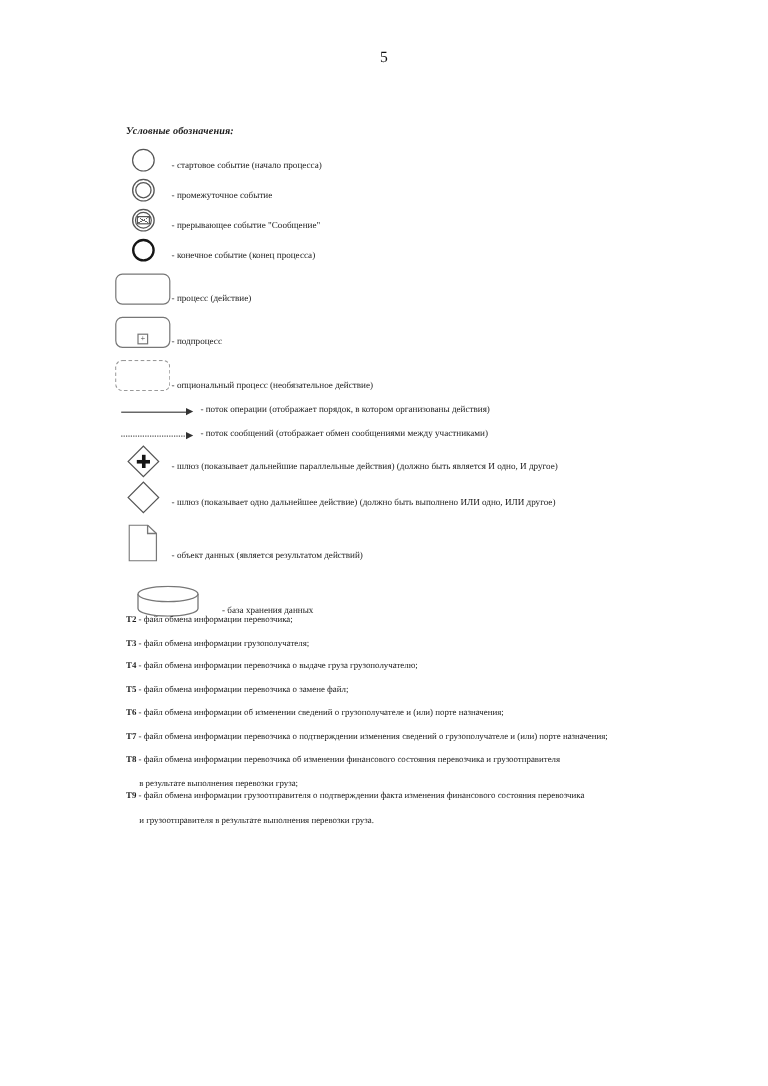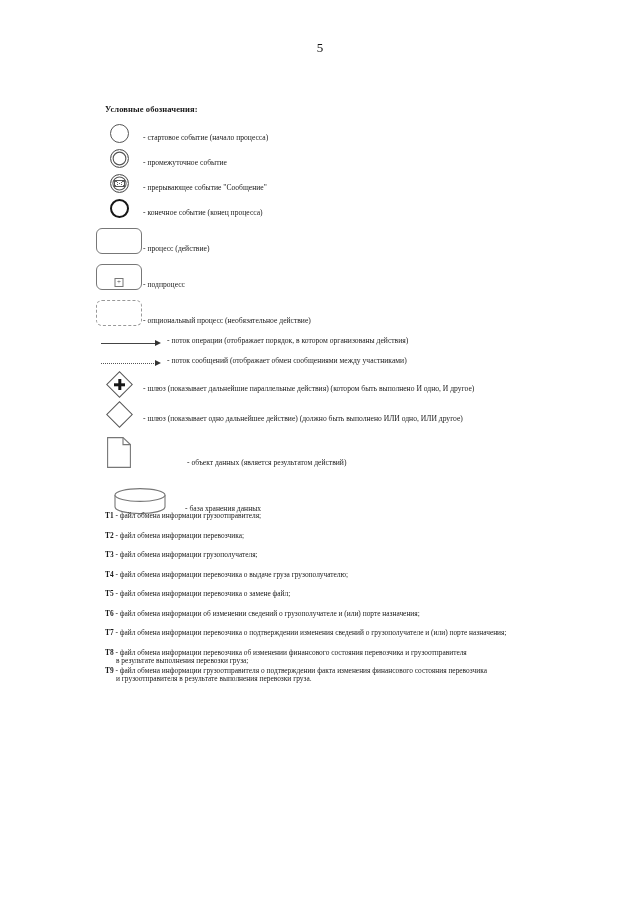--- a/index.html
+++ b/index.html
@@ -7,21 +7,21 @@
     width:640px;height:905px;background:#ffffff;
     font-family:"Liberation Serif",serif;
     color:#1a1a1a;position:relative;overflow:hidden;
   }
   .page-number{
     position:absolute;top:40px;left:0;width:640px;
     text-align:center;font-size:13px;color:#111;
   }
   .legend-title{
     position:absolute;left:105px;top:104px;
-    font-size:8.5px;font-weight:bold;color:#1a1a1a;letter-spacing:.1px;
+    font-size:8.5px;font-weight:bold;color:#1a1a1a;letter-spacing:.1px;font-style:italic;
   }
   .legend{position:absolute;left:95px;top:118px;width:520px;}
   .row{display:flex;align-items:flex-end;min-height:14px;}
   .sym{width:48px;flex:0 0 48px;display:flex;align-items:center;justify-content:center;}
   .desc{font-size:7.6px;color:#1a1a1a;white-space:nowrap;line-height:1.15;}
 
   
   .circle{border-radius:50%;box-sizing:border-box;}
   .ev-start{width:19px;height:19px;border:1.1px solid #555;}
   .ev-inter{width:19px;height:19px;border:1.1px solid #555;
@@ -70,21 +70,21 @@
   
   .r-ev{height:25px;}
   .r-task{height:36px;}
   .r-flow{height:20px;}
   .r-gw{height:24px;}
 
   .files{position:absolute;left:105px;top:512px;width:500px;}
   .fileline{font-size:7.4px;line-height:1.1;margin-bottom:11.4px;color:#1a1a1a;white-space:nowrap;}
   .fileline.two{white-space:normal;}
   .fid{font-weight:bold;}
-  .cont{display:block;padding-left:11px;}
+  .cont{display:block;padding-left:11px;margin-top:12px;}
 </style>
 </head>
 <body>
 
 <div class="page-number">5</div>
 
 <div class="legend-title">Условные обозначения:</div>
 
 <div class="legend">
 
@@ -160,31 +160,31 @@
     </div>
     <div class="desc">- поток сообщений (отображает обмен сообщениями между участниками)</div>
   </div>
 
   <div class="row r-gw" style="height:28px;">
     <div class="sym">
       <div class="gw">
           <span class="gw-plus"></span>
         </div>
     </div>
-    <div class="desc">- шлюз (показывает дальнейшие параллельные действия) (котором быть выполнено И одно, И другое)</div>
+    <div class="desc">- шлюз (показывает дальнейшие параллельные действия) (должно быть является И одно, И другое)</div>
   </div>
 
   <div class="row r-gw" style="height:30px;">
     <div class="sym">
       <div class="gw"></div>
     </div>
     <div class="desc">- шлюз (показывает одно дальнейшее действие) (должно быть выполнено ИЛИ одно, ИЛИ другое)</div>
   </div>
 
-  <div class="row" style="height:44px;gap:44px;">
+  <div class="row" style="height:44px;">
     <div class="sym">
       <div class="docshape">
         <svg width="24" height="31" viewBox="0 0 24 31">
           <path d="M0.6 0.6 H16 L23.4 7.6 V30.4 H0.6 Z" fill="#ffffff" stroke="#777" stroke-width="1.1"></path>
           <path d="M16 0.6 V7.6 H23.4" fill="none" stroke="#777" stroke-width="1.1"></path>
         </svg>
       </div>
     </div>
     <div class="desc">- объект данных (является результатом действий)</div>
   </div>
@@ -198,23 +198,20 @@
         </svg>
       </div>
     </div>
     <div class="desc">- база хранения данных</div>
   </div>
 
 </div>
 
 <div class="files">
   <div class="fileline">
-    <span class="fid">T1</span><span> - файл обмена информации грузоотправителя;</span>
-  </div>
-  <div class="fileline">
     <span class="fid">T2</span><span> - файл обмена информации перевозчика;</span>
   </div>
   <div class="fileline">
     <span class="fid">T3</span><span> - файл обмена информации грузополучателя;</span>
   </div>
   <div class="fileline">
     <span class="fid">T4</span><span> - файл обмена информации перевозчика о выдаче груза грузополучателю;</span>
   </div>
   <div class="fileline">
     <span class="fid">T5</span><span> - файл обмена информации перевозчика о замене файл;</span>

